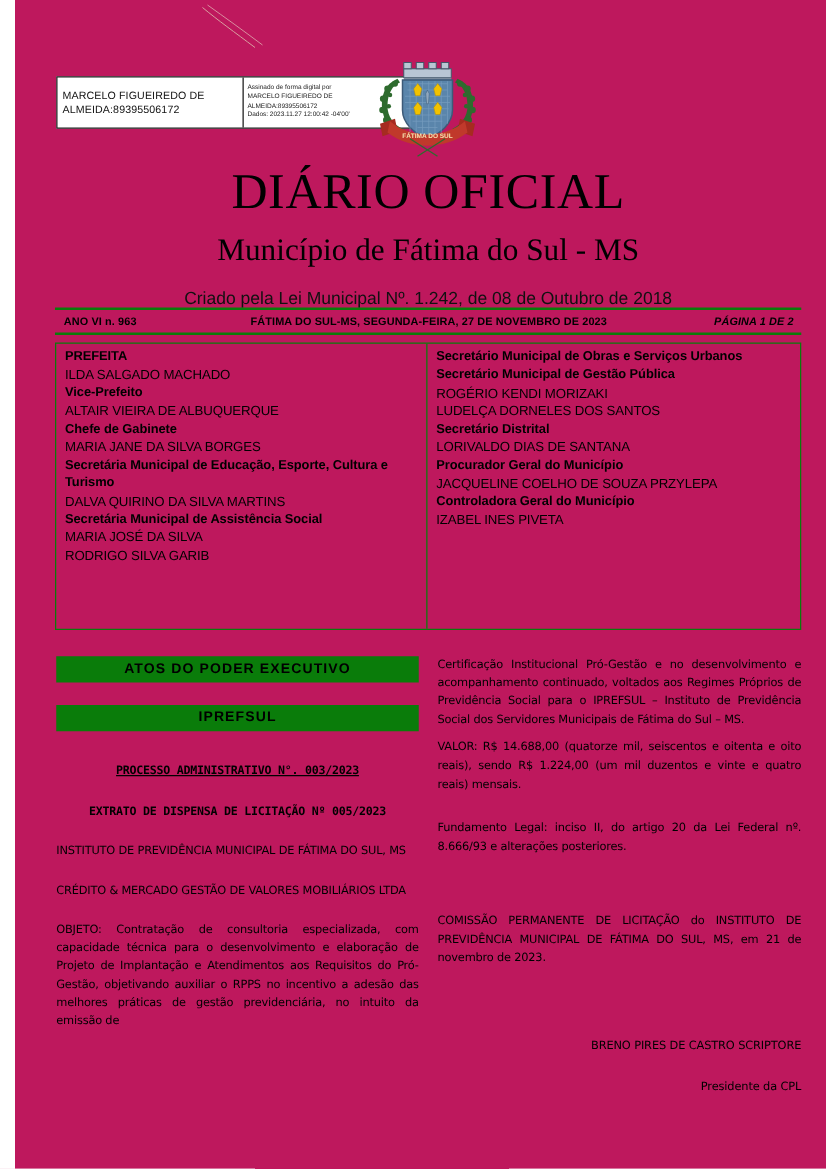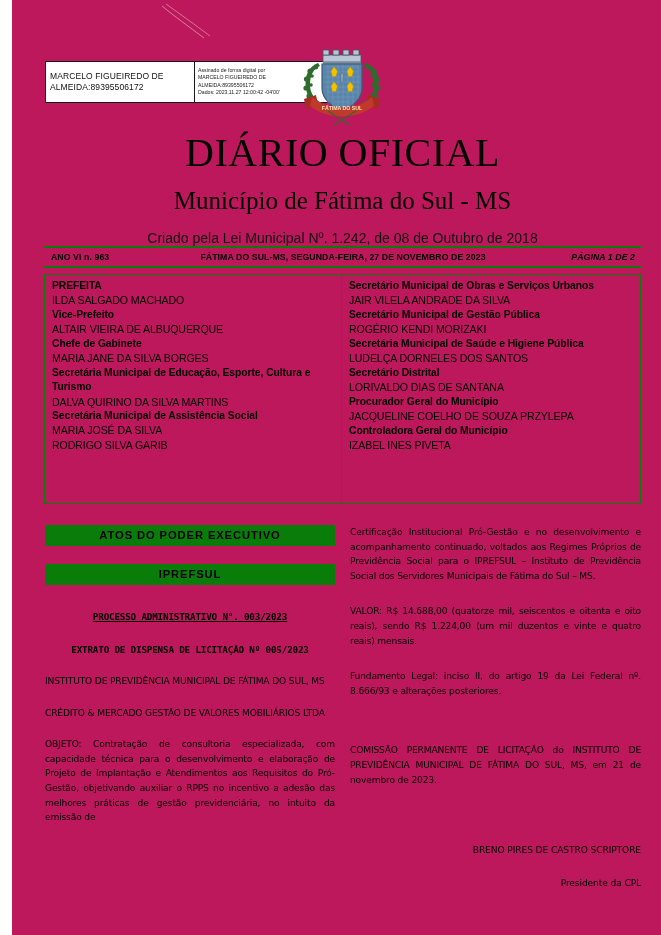--- a/index.html
+++ b/index.html
@@ -336,24 +336,22 @@
         <div class="off-role">Chefe de Gabinete</div>
         <div class="off-person">MARIA JANE DA SILVA BORGES</div>
         <div class="off-role">Secretária Municipal de Educação, Esporte, Cultura e Turismo</div>
         <div class="off-person">DALVA QUIRINO DA SILVA MARTINS</div>
         <div class="off-role">Secretária Municipal de Assistência Social</div>
         <div class="off-person">MARIA JOSÉ DA SILVA</div>
         <div class="off-person">RODRIGO SILVA GARIB</div>
       </div>
     <div class="off-col right" id="off-right">
         <div class="off-role">Secretário Municipal de Obras e Serviços Urbanos</div>
-        <div class="off-person">JAIR VILELA ANDRADE DA SILVA</div>
         <div class="off-role">Secretário Municipal de Gestão Pública</div>
         <div class="off-person">ROGÉRIO KENDI MORIZAKI</div>
-        <div class="off-role">Secretária Municipal de Saúde e Higiene Pública</div>
         <div class="off-person">LUDELÇA DORNELES DOS SANTOS</div>
         <div class="off-role">Secretário Distrital</div>
         <div class="off-person">LORIVALDO DIAS DE SANTANA</div>
         <div class="off-role">Procurador Geral do Município</div>
         <div class="off-person">JACQUELINE COELHO DE SOUZA PRZYLEPA</div>
         <div class="off-role">Controladora Geral do Município</div>
         <div class="off-person">IZABEL INES PIVETA</div>
       </div>
   </div>
 
@@ -363,20 +361,20 @@
     <div class="greenbar">IPREFSUL</div>
     <div class="heading-proc">PROCESSO ADMINISTRATIVO N°. 003/2023</div>
     <div class="heading-extrato">EXTRATO DE DISPENSA DE LICITAÇÃO Nº 005/2023</div>
     <div class="para nojust">INSTITUTO DE PREVIDÊNCIA MUNICIPAL DE FÁTIMA DO SUL, MS</div>
     <div class="para nojust">CRÉDITO &amp; MERCADO GESTÃO DE VALORES MOBILIÁRIOS LTDA</div>
     <div class="para">OBJETO: Contratação de consultoria especializada, com capacidade técnica para o desenvolvimento e elaboração de Projeto de Implantação e Atendimentos aos Requisitos do Pró-Gestão, objetivando auxiliar o RPPS no incentivo a adesão das melhores práticas de gestão previdenciária, no intuito da emissão de</div>
   </div>
 
   <div class="col-right">
     <div class="para first">Certificação Institucional Pró-Gestão e no desenvolvimento e acompanhamento continuado, voltados aos Regimes Próprios de Previdência Social para o IPREFSUL – Instituto de Previdência Social dos Servidores Municipais de Fátima do Sul – MS.</div>
-    <div class="para" style="margin-top:21px">VALOR: R$ 14.688,00 (quatorze mil, seiscentos e oitenta e oito reais), sendo R$ 1.224,00 (um mil duzentos e vinte e quatro reais) mensais.</div>
-    <div class="para" style="margin-top:21px">Fundamento Legal: inciso II, do artigo 19 da Lei Federal nº. 8.666/93 e alterações posteriores.</div>
+    <div class="para" style="margin-top:8px">VALOR: R$ 14.688,00 (quatorze mil, seiscentos e oitenta e oito reais), sendo R$ 1.224,00 (um mil duzentos e vinte e quatro reais) mensais.</div>
+    <div class="para" style="margin-top:21px">Fundamento Legal: inciso II, do artigo 20 da Lei Federal nº. 8.666/93 e alterações posteriores.</div>
     <div class="para" style="margin-top:45px">COMISSÃO PERMANENTE DE LICITAÇÃO do INSTITUTO DE PREVIDÊNCIA MUNICIPAL DE FÁTIMA DO SUL, MS, em 21 de novembro de 2023.</div>
     <div class="sign-name">BRENO PIRES DE CASTRO SCRIPTORE</div>
     <div class="sign-role">Presidente da CPL</div>
   </div>
 
 </div>
 
 </body></html>

